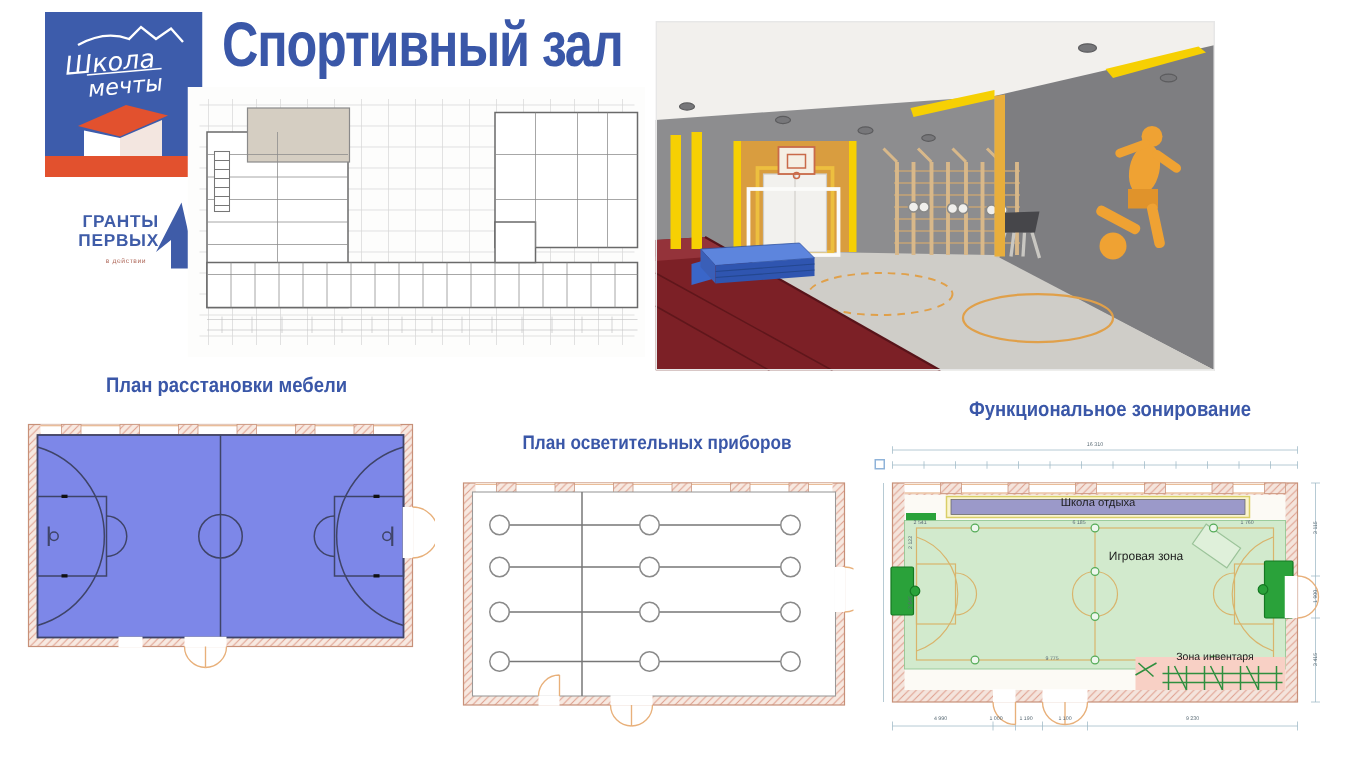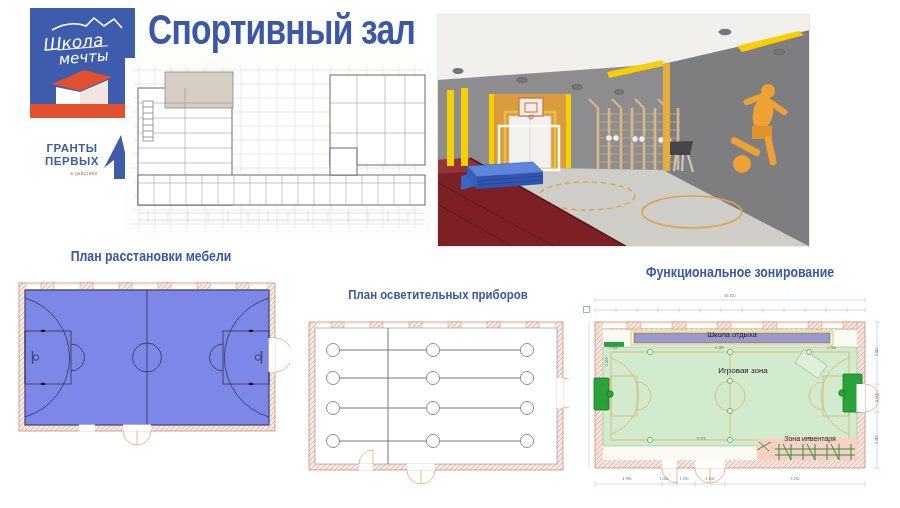--- a/index.html
+++ b/index.html
@@ -14,35 +14,35 @@
   #lbl-lighting{left:307px;top:287px;width:262px;font-size:13px;}
   #lbl-zoning{left:590px;top:264px;width:300px;font-size:14px;}
   
   .flag{position:absolute;left:30px;top:8px;width:105px;height:110px;}
   .flag-text{position:absolute;left:14px;top:26px;color:#fff;font-family:"DejaVu Sans",sans-serif;
              font-style:italic;transform:rotate(-5deg);line-height:1.02;}
   .flag-text .l1{font-size:17px;display:block;}
   .flag-text .l2{font-size:15px;display:block;margin-left:14px;text-decoration:overline;}
   
   .grants{position:absolute;left:38px;top:134px;width:95px;height:48px;}
-  .grants-text{position:absolute;left:0;top:8px;width:68px;text-align:center;color:#3f5ca8;
+  .grants-text{position:absolute;left:0;top:8px;width:68px;text-align:right;color:#3f5ca8;
                font-weight:700;font-size:11.5px;letter-spacing:.5px;line-height:1.15;}
   .grants-tagline{position:absolute;left:18px;top:37px;width:56px;text-align:center;
                   color:#b06a5c;font-size:4.5px;letter-spacing:.4px;}
   .grants-arrow{position:absolute;left:62px;top:0;}
   
   .floorplan{position:absolute;left:125px;top:58px;width:305px;height:180px;}
   .render{position:absolute;left:437px;top:14px;width:373px;height:233px;}
   .courtplan{position:absolute;left:15px;top:281px;width:275px;height:168px;}
   .lightplan{position:absolute;left:307px;top:318px;width:262px;height:178px;}
   .zoneplan{position:absolute;left:587px;top:294px;width:313px;height:212px;}
   
   .zone-label{position:absolute;color:#1c1c1c;text-align:center;white-space:nowrap;}
   .zl-rest{left:60px;top:36px;width:170px;font-size:7.5px;}
-  .zl-play{left:91px;top:72px;width:130px;font-size:8px;}
+  .zl-play{left:112px;top:72px;width:130px;font-size:8px;}
   .zl-inv{left:178px;top:141px;width:90px;font-size:7px;}
   .dim{position:absolute;color:#5a6b75;font-size:3.5px;white-space:nowrap;}
   .dim-top-total{left:0;top:0;width:286px;text-align:center;font-size:3.6px;}
   .dim.rot{transform:rotate(-90deg);transform-origin:left top;}
   .marker-sq{position:absolute;left:583px;top:306px;width:5px;height:5px;border:1px solid #8fb3d9;}
 </style>
 </head>
 <body>
 
 <div class="slide">

